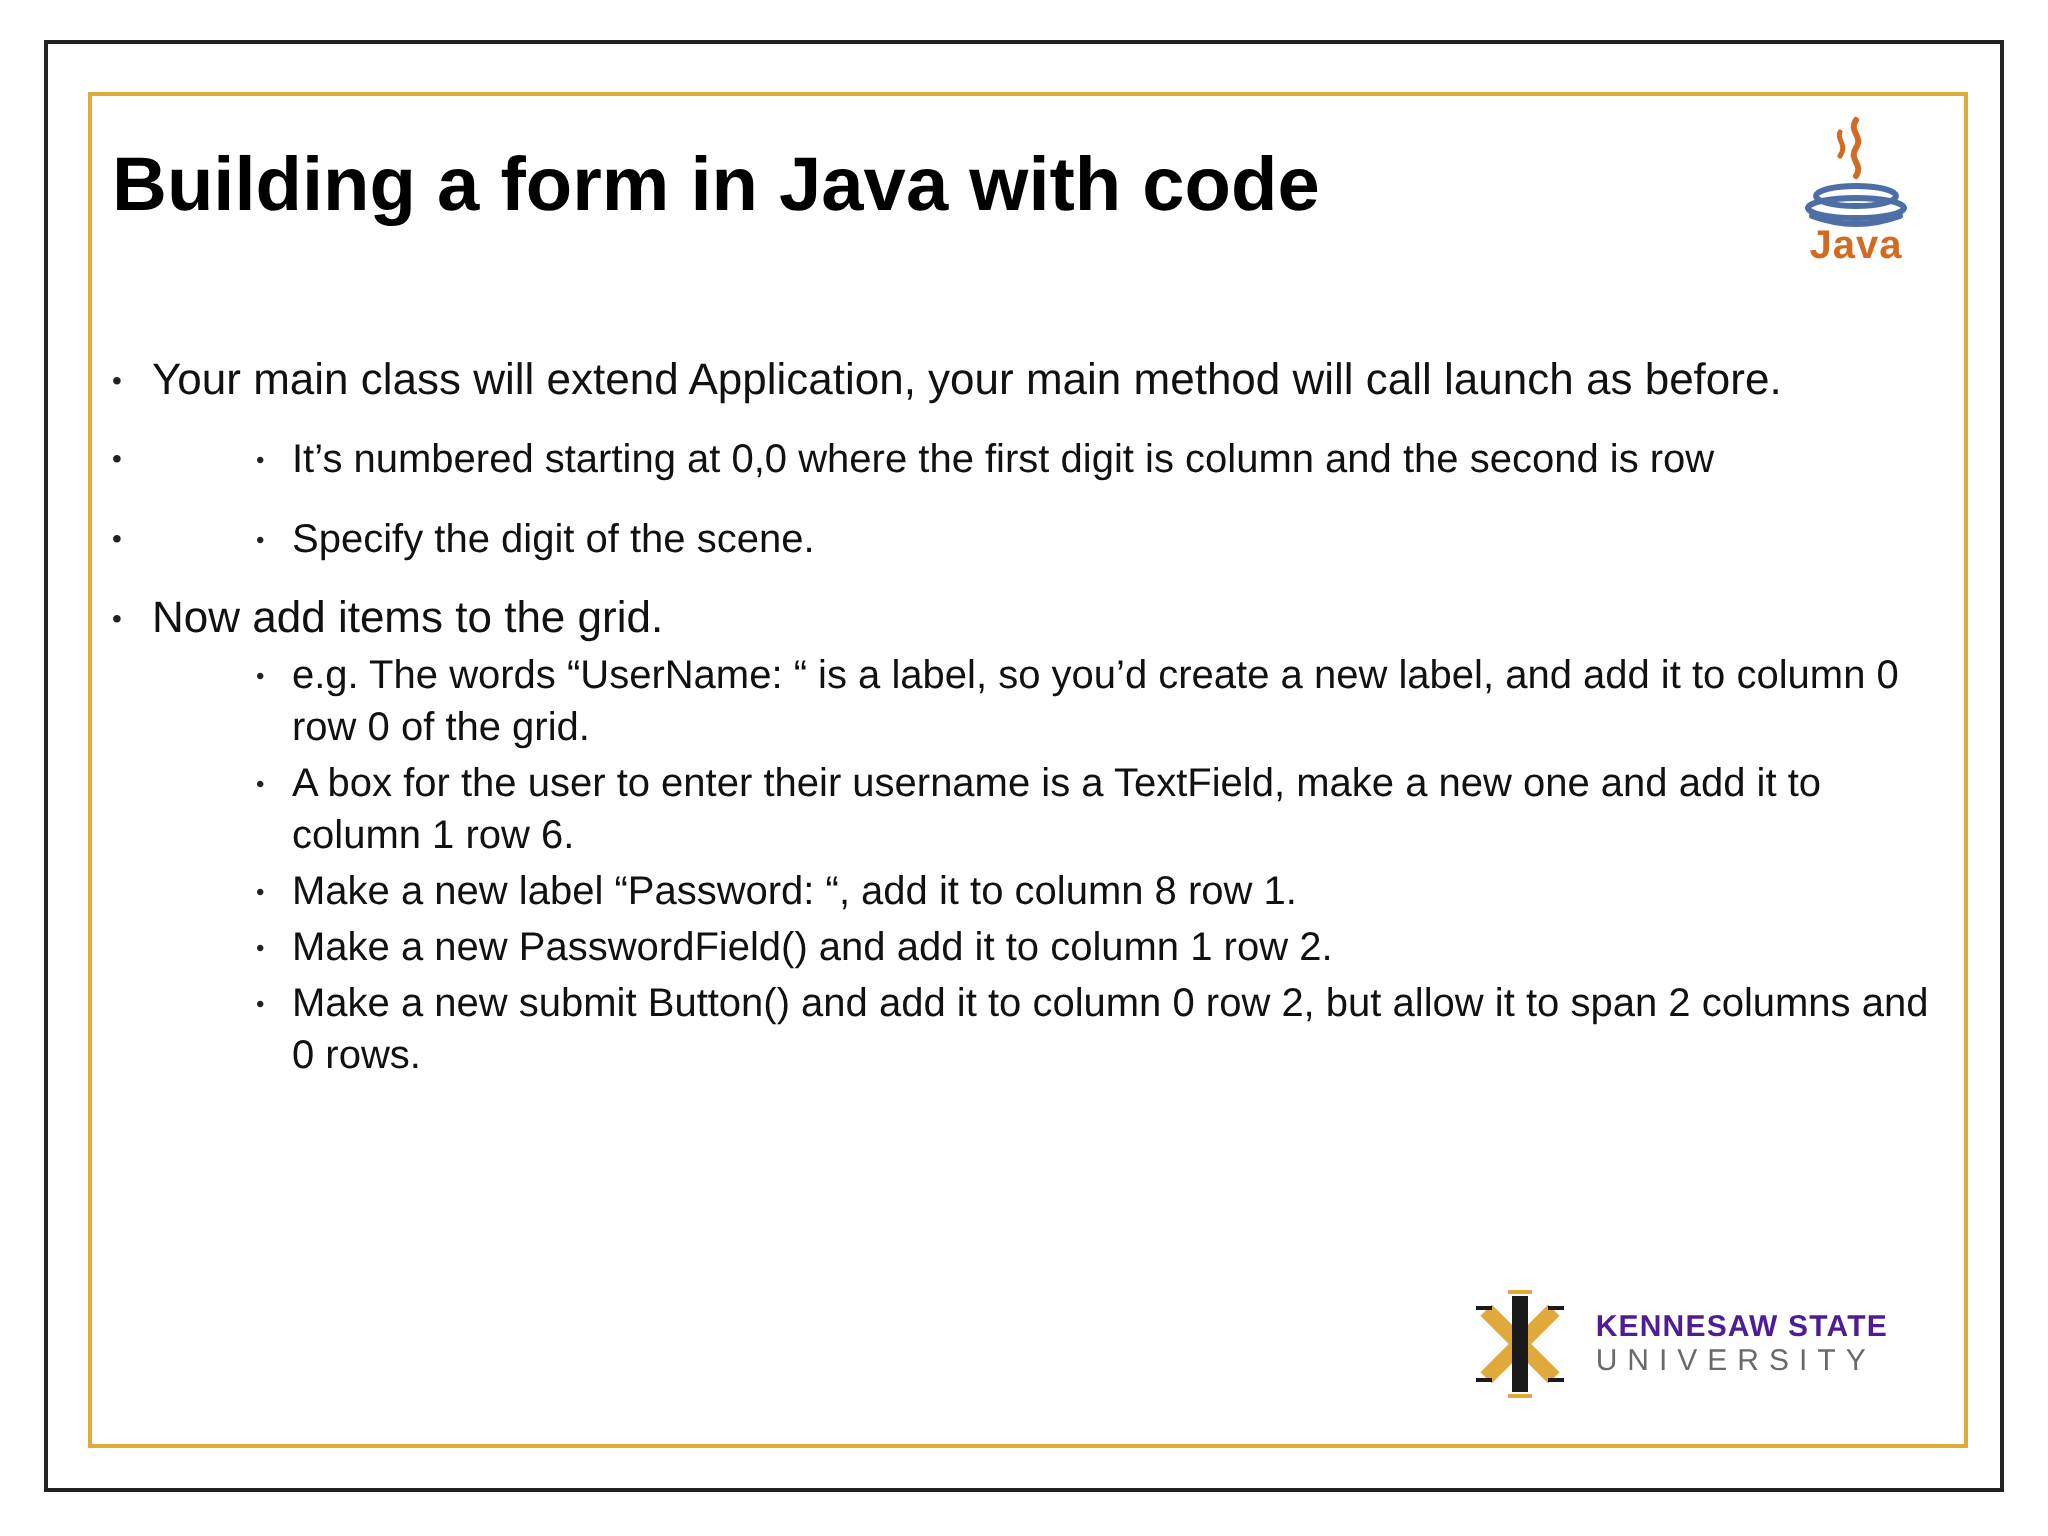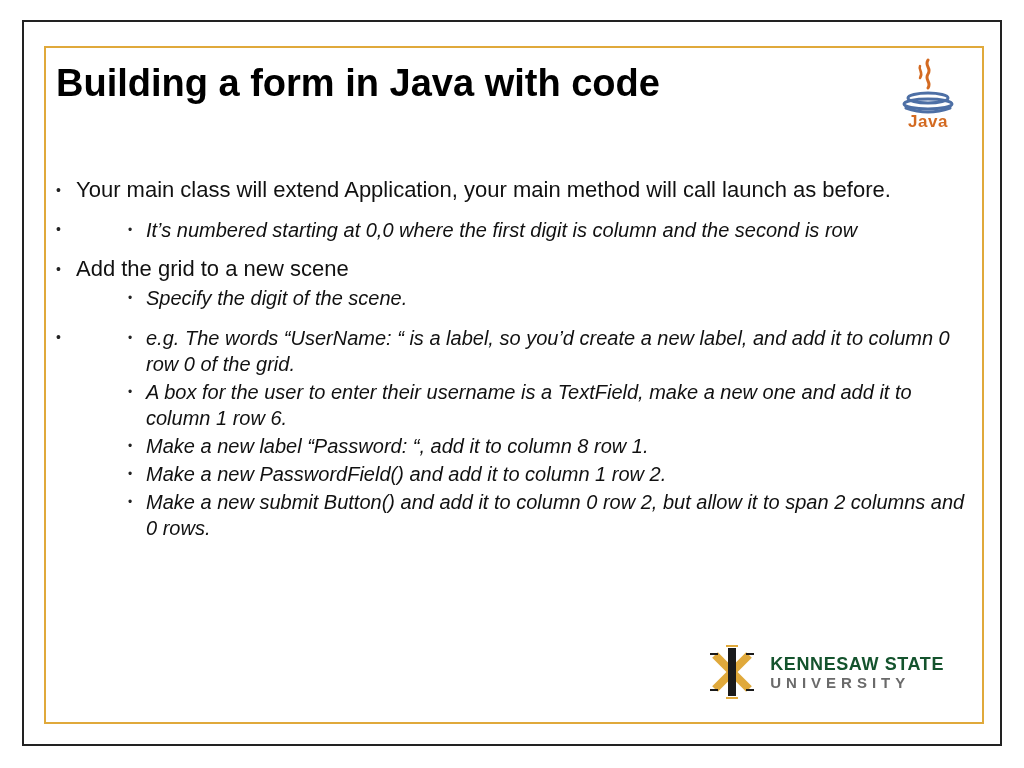--- a/index.html
+++ b/index.html
@@ -45,35 +45,35 @@
   }
   .title-row {
     display: flex;
     align-items: flex-start;
     justify-content: space-between;
   }
   .title {
     font-size: 38px;
     font-weight: 700;
     color: #000;
-    margin-top: 0;
+    margin-top: 10px;
     line-height: 1.15;
   }
   .java-logo {
     width: 72px;
     height: 88px;
     display: flex;
     flex-direction: column;
     align-items: center;
     transform: translate(-8px, -4px);
   }
   .java-logo svg { display: block; }
   .java-text {
     color: #d36a21;
-    font-size: 17px;
+    font-size: 20px;
     font-weight: 700;
     letter-spacing: 0.5px;
     margin-top: -2px;
   }
   .body {
     margin-top: 26px;
     font-size: 22px;
     line-height: 1.3;
     color: #111;
   }
@@ -103,49 +103,48 @@
   }
   .sub-item .bullet {
     width: 18px;
     flex: 0 0 18px;
     font-size: 12px;
     line-height: 26px;
     color: #222;
   }
   .sub-item .text {
     flex: 1;
-    font-style: italic;
   }
   .ksu-logo {
     position: absolute;
     right: 28px;
     bottom: 8px;
     display: flex;
     align-items: center;
   }
   .ksu-mark {
     width: 56px;
     height: 56px;
     margin-right: 10px;
   }
   .ksu-text {
     display: flex;
     flex-direction: column;
     line-height: 1;
     color: #555;
   }
   .ksu-top {
-    font-size: 18px;
+    font-size: 15px;
     font-weight: 800;
     letter-spacing: 0.6px;
-    color: #14532d;
+    color: #4c1d95;
   }
   .ksu-bot {
     font-size: 15px;
-    font-weight: 700;
+    font-weight: 400;
     letter-spacing: 5px;
     color: #6a6a6a;
     margin-top: 2px;
   }
 </style>
 </head>
 <body>
 
 <div class="canvas">
   <div class="outer-border"></div>
@@ -183,33 +182,33 @@
               <div class="bullet">•</div>
               <div class="text">It’s numbered starting at 0,0 where the first digit is column and the second is row</div>
             </div>
           </div>
         </div>
       </div>
 
       <div class="top-item">
         <div class="bullet">•</div>
         <div class="text">
-          <span>Add the grid to a new scene</span>
           <div class="sub-list">
             <div class="sub-item">
               <div class="bullet">•</div>
               <div class="text">Specify the digit of the scene.</div>
             </div>
           </div>
         </div>
       </div>
 
       <div class="top-item">
         <div class="bullet">•</div>
         <div class="text">
+          <span>Now add items to the grid.</span>
           <div class="sub-list">
             <div class="sub-item">
               <div class="bullet">•</div>
               <div class="text">e.g.  The words “UserName: “ is a label, so you’d create a new label, and add it to column 0 row 0 of the grid.</div>
             </div>
             <div class="sub-item">
               <div class="bullet">•</div>
               <div class="text">A box for the user to enter their username is a TextField, make a new one and add it to column 1 row 6.</div>
             </div>
             <div class="sub-item">

